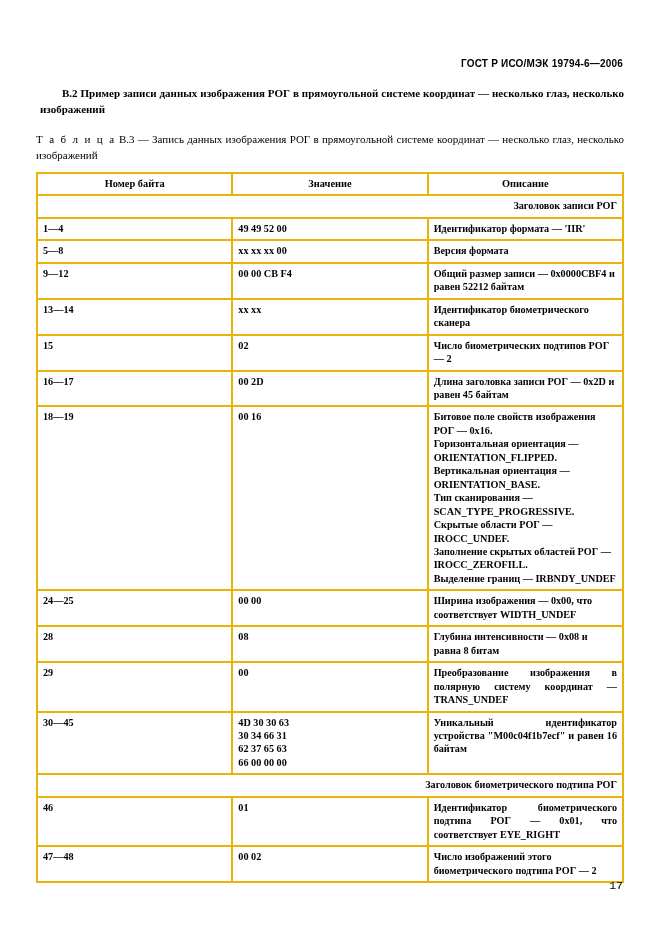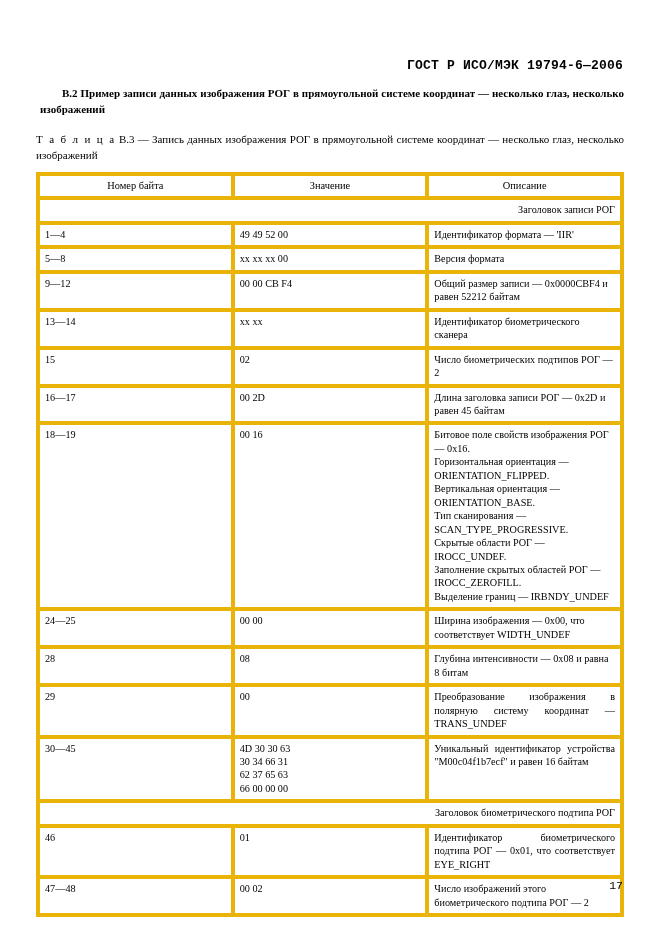--- a/index.html
+++ b/index.html
@@ -18,22 +18,22 @@
     position: relative;
     width: 661px;
     height: 936px;
     box-sizing: border-box;
     padding: 0;
   }
   .header {
     position: absolute;
     top: 58px;
     right: 38px;
-    font-family: Liberation Mono, monospace;
-    font-size: 13px;
+    font-family: Liberation Sans, sans-serif;
+    font-size: 10px;
     font-weight: bold;
     letter-spacing: 0.2px;
   }
   .content {
     position: absolute;
     top: 86px;
     left: 36px;
     width: 588px;
   }
   .sec-title {
@@ -56,25 +56,25 @@
   .tbl-caption .spaced {
     letter-spacing: 1.6px;
   }
   table.main {
     border-collapse: collapse;
     width: 100%;
     table-layout: fixed;
     font-size: 10.2px;
   }
   table.main td, table.main th {
-    border: 4px solid #eab308;
+    border: 2px solid #eab308;
     vertical-align: top;
     padding: 3px 5px 4px 5px;
     line-height: 1.32;
-    font-weight: normal;
+    font-weight: bold;
   }
   th.col-head {
     text-align: center;
     padding-top: 7px;
     padding-bottom: 7px;
     font-size: 10.4px;
   }
   td.c-byte { width: 86px; }
   td.c-val  { width: 92px; margin-left: 36px; }
   td.c-desc { }

